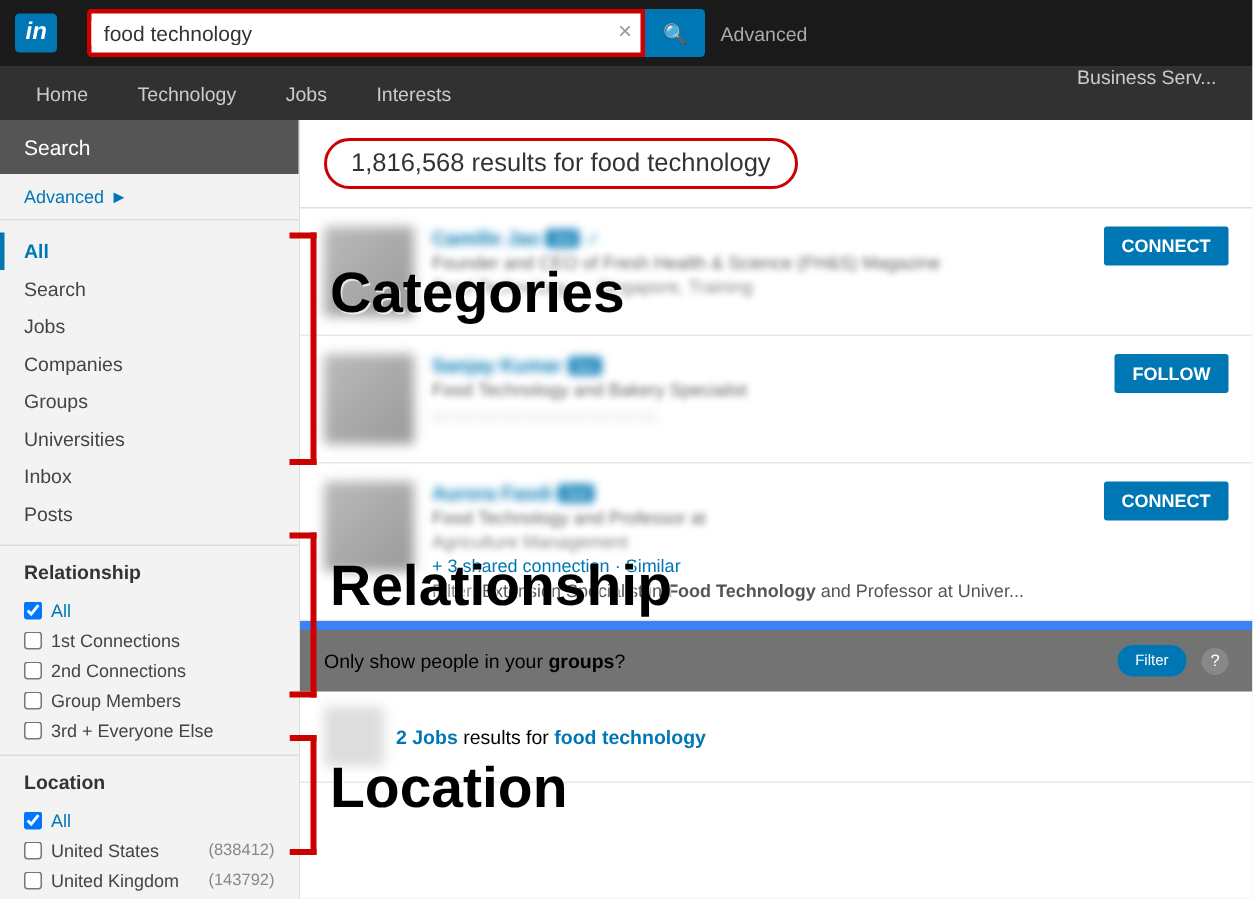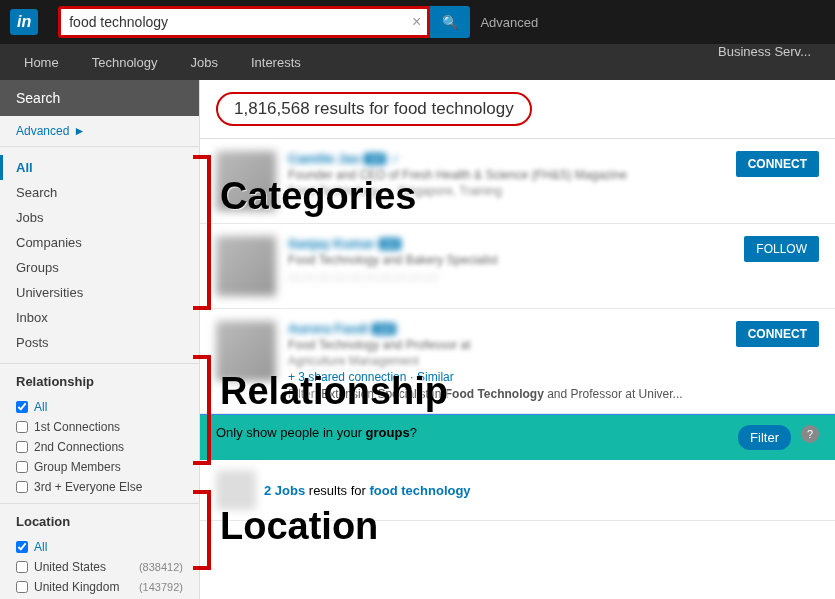--- a/index.html
+++ b/index.html
@@ -251,42 +251,43 @@
       cursor: pointer;
       flex-shrink: 0;
       height: 26px;
     }
     .follow-btn {
       background: #0077b5;
       color: white;
       border: none;
       padding: 5px 12px;
       font-size: 12px;
-      font-weight: normal;
+      font-weight: bold;
       border-radius: 2px;
       cursor: pointer;
       flex-shrink: 0;
       height: 26px;
     }
 
     
     .filter-bar {
-      background: #14b8a6;
-      border-top: 1px solid #3b82f6;
+      background: #737373;
+      border-top: 6px solid #3b82f6;
       padding: 10px 16px;
       display: flex;
+      align-items: center;
       gap: 10px;
       font-size: 13px;
     }
     .filter-btn {
       background: #0077b5;
       color: white;
       border: none;
       padding: 5px 12px;
-      font-size: 13px;
+      font-size: 10px;
       border-radius: 12px;
       cursor: pointer;
       margin-left: auto;
     }
     .filter-help {
       background: #888;
       color: white;
       border-radius: 50%;
       width: 18px;
       height: 18px;

